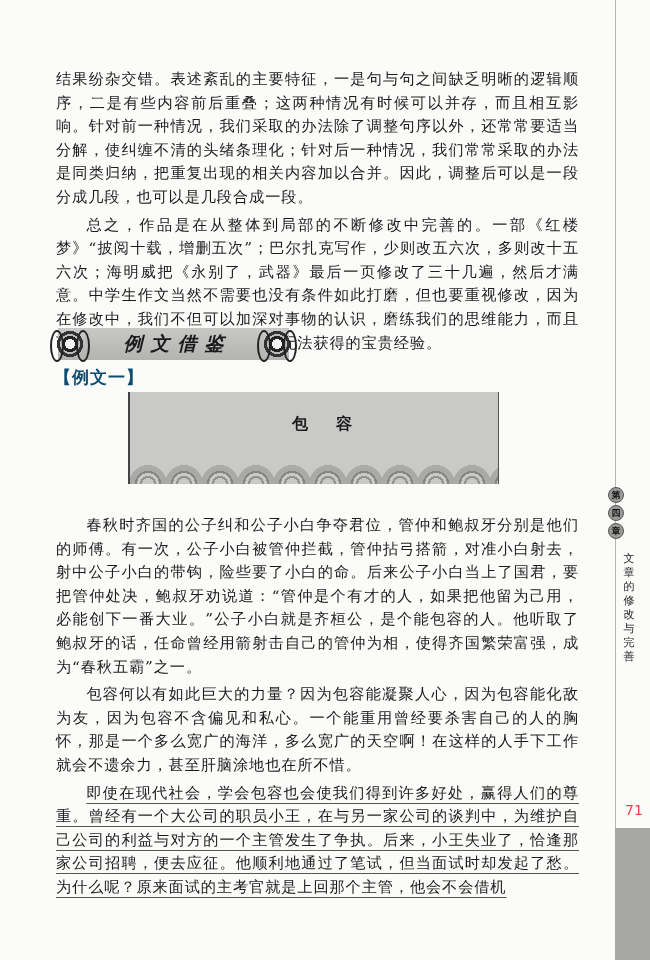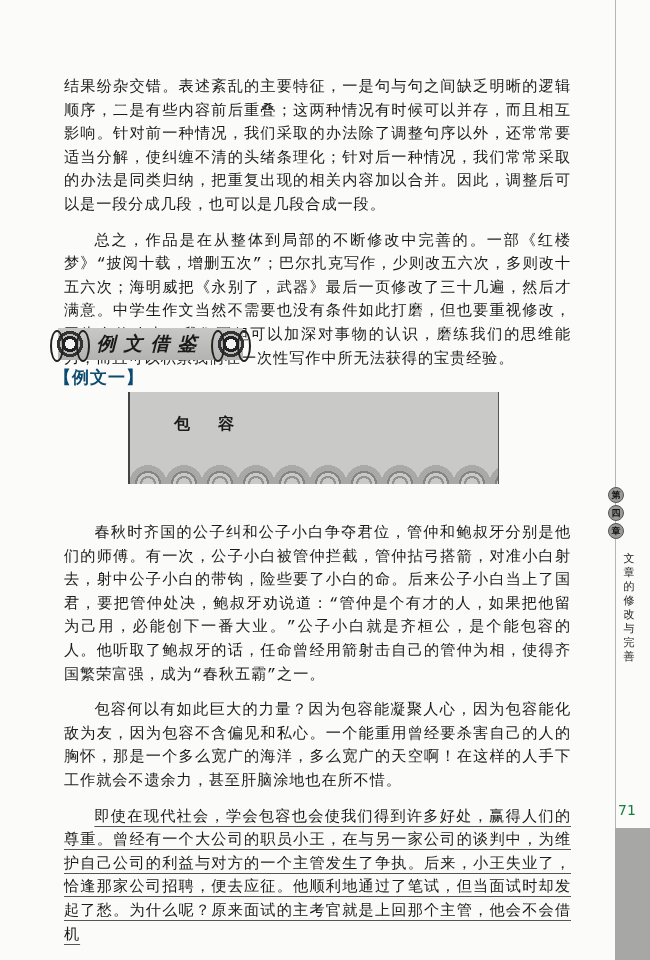--- a/index.html
+++ b/index.html
@@ -8,27 +8,27 @@
       background: #fbfbfa;
       font-family: "DejaVu Serif", "Liberation Serif", serif;
       color: #1c1c1c;
     }
     .page { position: absolute; left: 0; top: 0; width: 650px; height: 960px; }
     .body-text {
       position: absolute; left: 52px; width: 531px;
       font-size: 15.2px; line-height: 23.6px; letter-spacing: 0.9px;
       text-align: justify; text-justify: inter-character;
     }
-    .body-text p { margin: 12px; font-family: Liberation Mono, monospace; }
+    .body-text p { margin: 4px; }
     .indent { text-indent: 2em; }
     #top-block { top: 64px; }
     .banner {
-      position: absolute; left: 58px; top: 328px; width: 185px; height: 32px;
+      position: absolute; left: 58px; top: 328px; width: 223px; height: 32px;
       background: linear-gradient(#c8c8c6, #b3b3b1);
-      display: flex; align-items: center; justify-content: center;
+      display: flex; align-items: center; justify-content: center; padding-left: 8px;
     }
     .banner .orn {
       position: absolute; top: -2px; width: 36px; height: 36px;
       background: radial-gradient(circle at 50% 50%, #f3f3f3 0 5px, #222 5px 8px, #bbb 8px 10px, #333 10px 13px, transparent 13px);
     }
     .banner .orn.l { left: -6px; }
     .banner .orn.r { right: -6px; }
     .banner .orn::before, .banner .orn::after {
       content: ""; position: absolute; top: 4px; width: 10px; height: 28px;
       border: 2px solid #222; border-radius: 50%;
@@ -44,21 +44,21 @@
       font-family: "DejaVu Sans", sans-serif; font-size: 17px; font-weight: bold;
       letter-spacing: 1px; color: #0c4a6e;
     }
     .title-box {
       position: absolute; left: 128px; top: 392px; width: 368px; height: 92px;
       background: #c9c9c7;
       border-left: 2px solid #444; border-right: 1px solid #555;
       overflow: hidden;
     }
     .title-box .title {
-      position: absolute; left: 0; right: 0; top: 22px; text-align: left;
+      position: absolute; left: 0; right: 0; top: 22px; text-align: center;
       font-size: 16px; font-weight: bold; letter-spacing: 28px; color: #1a1a1a;
       padding-left: 44px;
     }
     .title-box .waves {
       position: absolute; left: 0; right: 0; bottom: 0; height: 22px;
       background:
         radial-gradient(circle at 50% 100%, transparent 0 6px, #8d8d8b 6px 8px, transparent 8px 11px, #7c7c7a 11px 13px, #a5a5a3 13px 19px, transparent 19px) 0 0 / 36px 22px repeat-x;
       opacity: 0.9;
     }
     #lower-block { top: 510px; }
@@ -75,22 +75,22 @@
       background: #9a9a98; border: 1px solid #555; box-sizing: border-box;
       font-size: 9px; line-height: 14px; text-align: center; color: #111; font-weight: bold;
     }
     .chapter-title {
       position: absolute; left: 622px; top: 552px; width: 14px;
       font-size: 11px; line-height: 14px; text-align: center; color: #222;
       word-break: break-all;
     }
     .page-number {
       position: absolute; left: 618px; top: 802px; width: 32px;
-      font-family: "DejaVu Sans", sans-serif; font-size: 14px; color: #15803d;
-      text-align: left;
+      font-family: "DejaVu Sans", sans-serif; font-size: 14px; color: #ef4444;
+      text-align: center;
     }
     .edge-strip {
       position: absolute; left: 615px; top: 828px; width: 35px; height: 132px;
       background: #a7a7a5;
     }
   </style>
 </head>
 <body>
 
 <div class="page">

